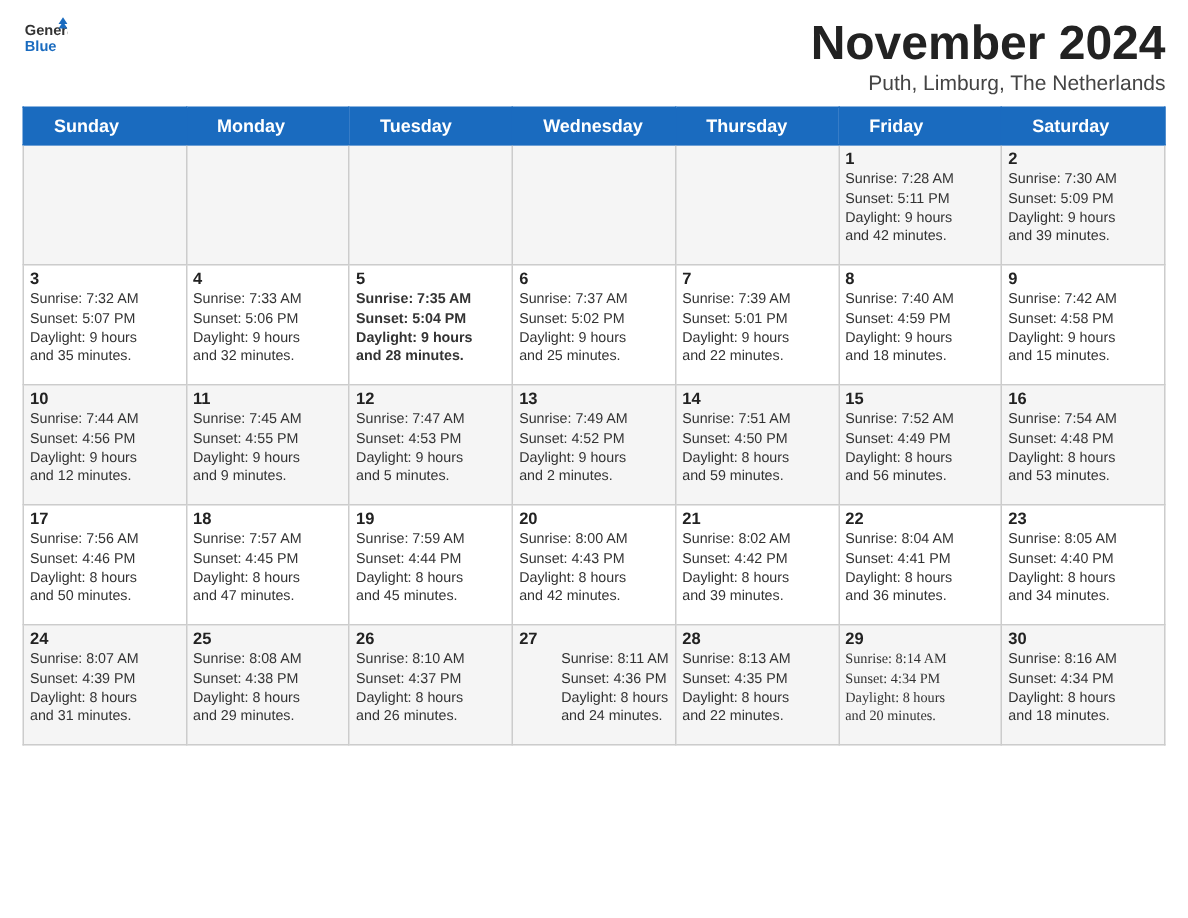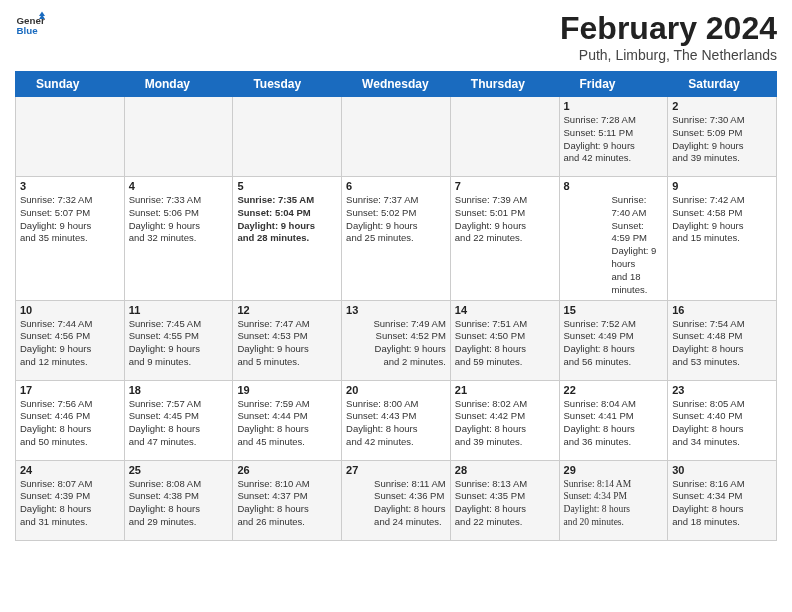--- a/index.html
+++ b/index.html
@@ -93,21 +93,21 @@
   <div class="header">
     <div class="logo">
       <svg class="logo-icon" viewBox="0 0 40 40">
         <text x="2" y="18" font-size="13" font-weight="bold" fill="#333">General</text>
         <text x="2" y="32" font-size="13" font-weight="bold" fill="#1a6bbf">Blue</text>
         <polygon points="32,8 40,8 36,2" fill="#1a6bbf"></polygon>
         <polygon points="34,12 42,12 38,6" fill="#1a6bbf" transform="translate(-2,0)"></polygon>
       </svg>
     </div>
     <div class="title-block">
-      <div class="main-title">February 2024</div>
+      <div class="main-title">November 2024</div>
       <div class="subtitle">Puth, Limburg, The Netherlands</div>
     </div>
   </div>
 
   <table>
     <thead>
       <tr>
         <th>Sunday</th>
         <th>Monday</th>
         <th>Tuesday</th>
@@ -170,21 +170,21 @@
           </td>
           <td>
             <span class="day-num">7</span>
             <div class="day-info" style="white-space: pre-line;">Sunrise: 7:39 AM
 Sunset: 5:01 PM
 Daylight: 9 hours
 and 22 minutes.</div>
           </td>
           <td>
             <span class="day-num">8</span>
-            <div class="day-info" style="white-space: pre-line; margin-left: 48px;">Sunrise: 7:40 AM
+            <div class="day-info" style="white-space: pre-line;">Sunrise: 7:40 AM
 Sunset: 4:59 PM
 Daylight: 9 hours
 and 18 minutes.</div>
           </td>
           <td>
             <span class="day-num">9</span>
             <div class="day-info" style="white-space: pre-line;">Sunrise: 7:42 AM
 Sunset: 4:58 PM
 Daylight: 9 hours
 and 15 minutes.</div>
@@ -207,21 +207,21 @@
           </td>
           <td>
             <span class="day-num">12</span>
             <div class="day-info" style="white-space: pre-line;">Sunrise: 7:47 AM
 Sunset: 4:53 PM
 Daylight: 9 hours
 and 5 minutes.</div>
           </td>
           <td>
             <span class="day-num">13</span>
-            <div class="day-info" style="white-space: pre-line; text-align: right;">Sunrise: 7:49 AM
+            <div class="day-info" style="white-space: pre-line;">Sunrise: 7:49 AM
 Sunset: 4:52 PM
 Daylight: 9 hours
 and 2 minutes.</div>
           </td>
           <td>
             <span class="day-num">14</span>
             <div class="day-info" style="white-space: pre-line;">Sunrise: 7:51 AM
 Sunset: 4:50 PM
 Daylight: 8 hours
 and 59 minutes.</div>

